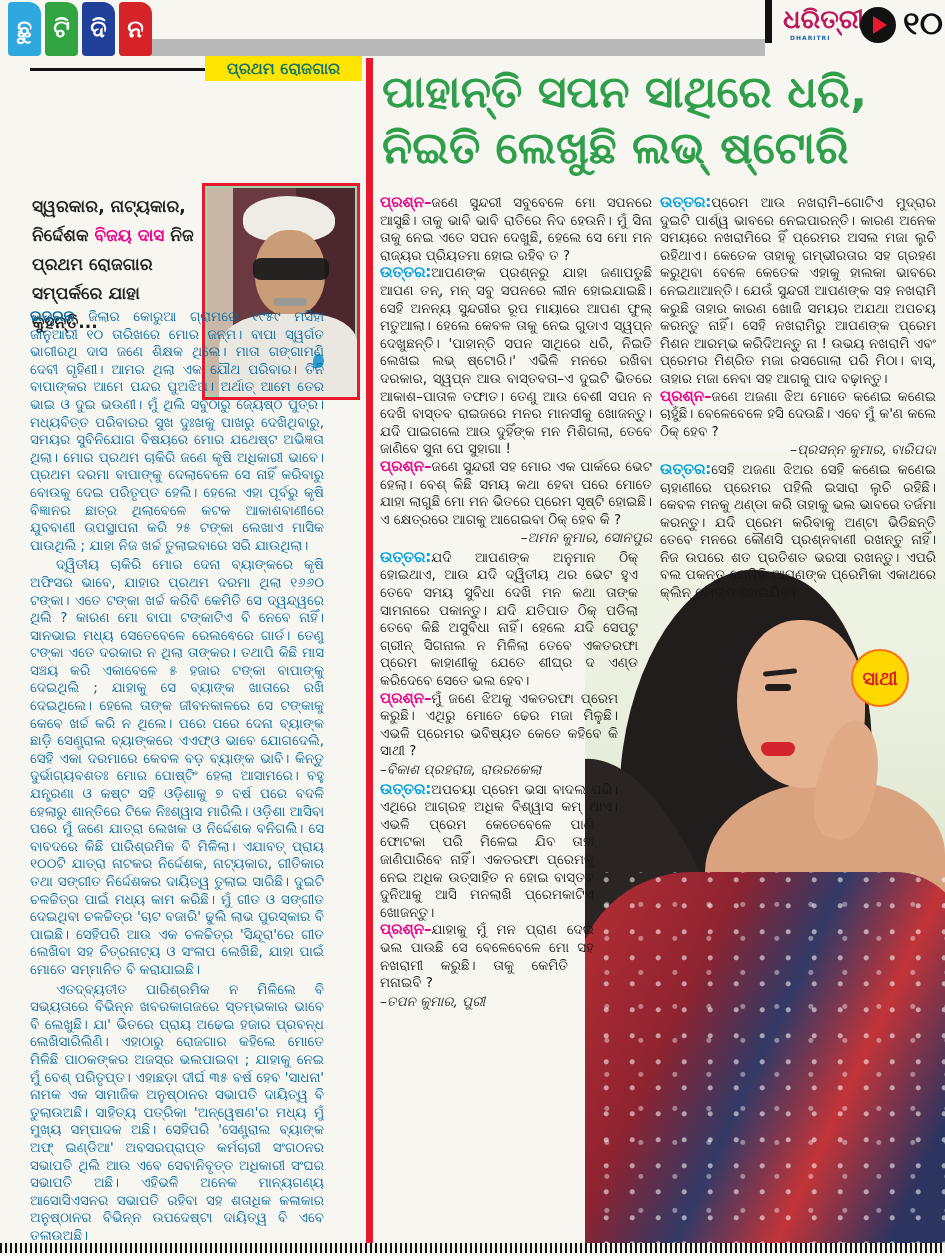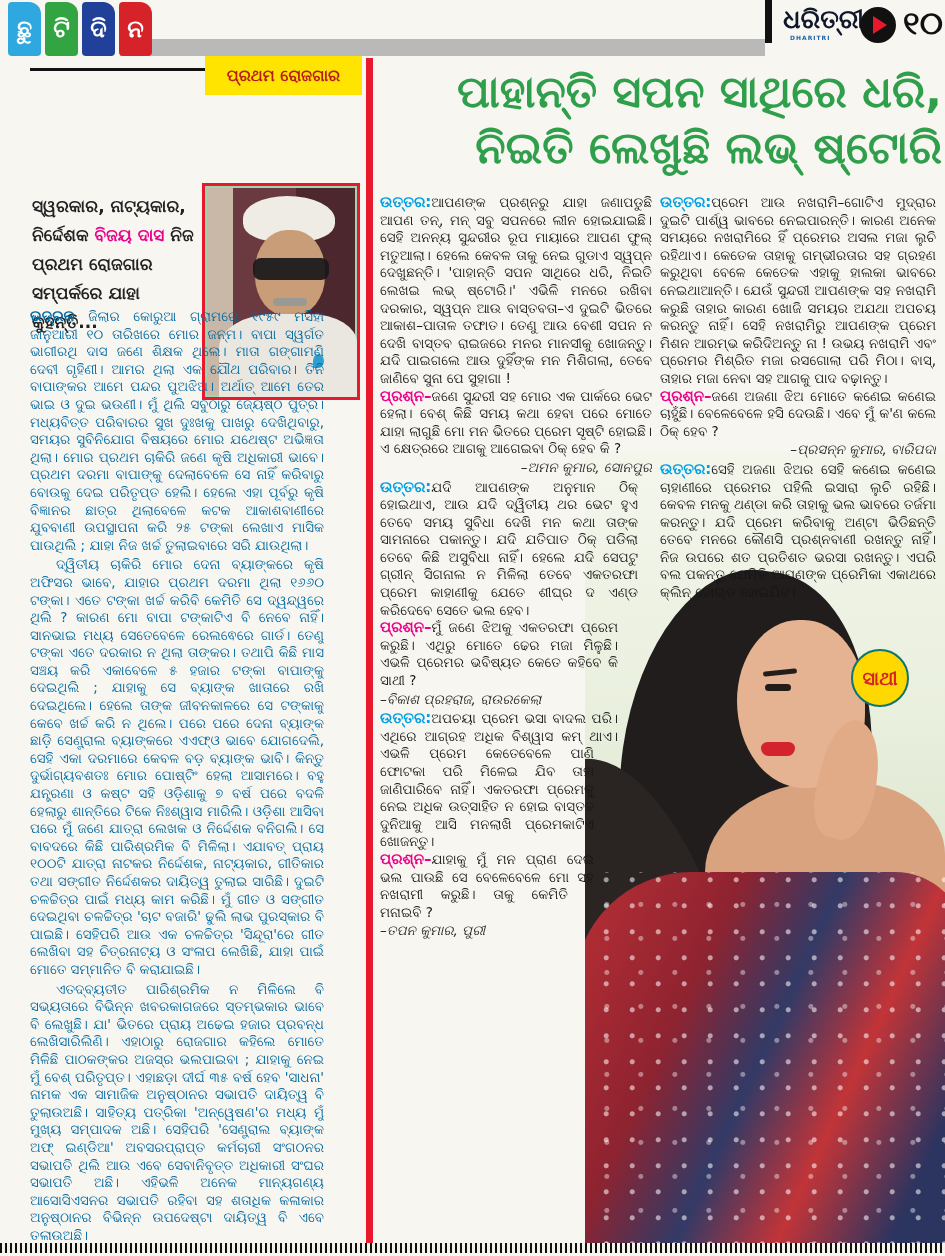--- a/index.html
+++ b/index.html
@@ -5,30 +5,30 @@
   html,body{margin:0;padding:0;}
   body{background:#777;font-family:"DejaVu Sans","Liberation Sans",sans-serif;}
   .page{position:relative;width:945px;height:1256px;background:#f8f6f0;margin:0 auto;overflow:hidden;}
 
   
   .graybar{position:absolute;left:120px;top:39px;width:645px;height:17px;background:#b9b9b9;}
   .tiles{position:absolute;left:8px;top:2px;display:flex;gap:4px;}
   .tile{width:33px;height:54px;border-radius:4px 12px 4px 4px;color:#fff;font-weight:bold;
         font-size:24px;display:flex;align-items:center;justify-content:center;}
   .hdr-divider{position:absolute;left:765px;top:0;width:7px;height:43px;background:#111;}
-  .brand{position:absolute;left:783px;top:6px;color:#0f172a;font-weight:bold;font-size:26px;line-height:26px;}
+  .brand{position:absolute;left:783px;top:6px;color:#be185d;font-weight:bold;font-size:26px;line-height:26px;}
   .brand-sub{position:absolute;left:790px;top:34px;color:#1c63a8;font-size:6px;letter-spacing:1px;font-weight:bold;}
   .playdot{position:absolute;left:860px;top:7px;width:36px;height:36px;border-radius:50%;background:#111;}
   .playdot:after{content:"";position:absolute;left:13px;top:9px;border-left:14px solid #e8192c;
         border-top:9px solid transparent;border-bottom:9px solid transparent;}
   .pagenum{position:absolute;left:903px;top:4px;font-size:32px;font-weight:bold;color:#111;}
 
   
   .kicker-rule{position:absolute;left:30px;top:68px;width:178px;height:3px;background:#111;}
-  .kicker{position:absolute;left:205px;top:56px;width:157px;height:39px;background:#ffe400;color:#b91c1c;
+  .kicker{position:absolute;left:205px;top:56px;width:157px;height:25px;background:#ffe400;color:#0f766e;
         font-weight:bold;font-size:16px;display:flex;align-items:center;justify-content:center;}
   .left-headline{position:absolute;left:30px;top:88px;width:302px;text-align:center;color:#0d0d0d;
         font-weight:bold;font-size:35px;line-height:43px;}
   .intro{position:absolute;left:32px;top:192px;width:168px;font-size:17px;line-height:29px;
         font-weight:bold;color:#222;}
   .intro .name{color:#ec008c;}
   .photo-man{position:absolute;left:202px;top:183px;width:158px;height:217px;background:#5a3038;
         border:3px solid #e8192c;box-sizing:border-box;overflow:hidden;}
   .pm-inner{position:absolute;left:0;top:0;right:0;bottom:0;border:2px solid #9fd6b0;
         background:linear-gradient(90deg,#c9b8a8 0 26px,#6b3a40 26px 60%,#4c272e 60%);}
@@ -44,21 +44,21 @@
   .left-body p{margin:0 0 2px 0;text-indent:26px;}
   .left-body p:first-child{text-indent:0;}
   .lead{font-weight:bold;font-size:15px;}
 
   
   .red-rule{position:absolute;left:366px;top:58px;width:7px;height:1185px;background:#e8192c;}
   .bottom-strip{position:absolute;left:0;top:1243px;width:945px;height:10px;
         background:repeating-linear-gradient(90deg,#111 0 2px,#f3f1ea 2px 5px);}
 
   
-  .main-headline{position:absolute;left:382px;top:64px;width:560px;text-align:right;
+  .main-headline{position:absolute;left:382px;top:64px;width:560px;text-align:left;
         font-weight:bold;font-size:44px;line-height:56px;color:#2f9f4c;}
   .qa{font-size:13.5px;line-height:17.6px;text-align:justify;color:#161616;}
   .qa-col1{position:absolute;left:380px;top:194px;width:272px;height:836px;overflow:hidden;}
   .qa-col2{position:absolute;left:660px;top:194px;width:276px;height:468px;overflow:hidden;}
   .qa p{margin:0;}
   .qlabel{color:#ec008c;font-weight:bold;font-size:15px;}
   .alabel{color:#00a0e3;font-weight:bold;font-size:15px;}
   .att{font-style:italic;color:#2b2b2b;margin:1px 0 2px 0;}
   .att.right{text-align:right;}
   .sp{float:right;clear:right;}
@@ -76,21 +76,21 @@
   .pw-lips{position:absolute;left:176px;top:290px;width:34px;height:14px;background:#d2232e;border-radius:10px 10px 12px 12px;}
   .pw-hand{position:absolute;left:234px;top:268px;width:58px;height:120px;background:#e2ab88;border-radius:42% 58% 40% 40%;transform:rotate(14deg);}
   .pw-shoulder{position:absolute;left:120px;top:330px;width:240px;height:180px;background:#d9a37f;border-radius:50% 40% 10% 10%;}
   .pw-saree{position:absolute;left:-10px;top:420px;width:390px;height:380px;
         background:linear-gradient(115deg,#b92f35 0%,#8e2330 30%,#323a66 48%,#c23438 66%,#2c3460 86%);
         border-radius:30% 18% 0 0;}
   .pw-saree:after{content:"";position:absolute;inset:0;
         background:radial-gradient(circle at 20% 30%,rgba(255,255,255,.55) 0 2px,transparent 3px) 0 0/26px 26px,
                    radial-gradient(circle at 70% 60%,rgba(255,255,255,.4) 0 2px,transparent 3px) 8px 12px/34px 34px;}
   .badge{position:absolute;left:851px;top:649px;width:58px;height:58px;border-radius:50%;
-        background:#ffd800;border:2px solid #0f766e;box-sizing:border-box;display:flex;align-items:center;
+        background:#ffd800;border:2px solid #f97316;box-sizing:border-box;display:flex;align-items:center;
         justify-content:center;color:#d6232a;font-weight:bold;font-size:19px;z-index:5;}
 </style>
 </head>
 <body>
 
 <div class="page">
 
   <div class="graybar"></div>
   <div class="tiles">
     <div class="tile" style="background:#2fa8e0">ଛୁ</div>
@@ -142,20 +142,21 @@
     <div class="pw-brow"></div>
     <div class="pw-eye"></div>
     <div class="pw-lips"></div>
     <div class="pw-hand"></div>
     <div class="pw-saree"></div>
   </div>
 
   <div class="badge">ସାଥୀ</div>
 
   <div class="qa qa-col1">
+    <p><span class="qlabel">ପ୍ରଶ୍ନ–</span><span>ଜଣେ ସୁନ୍ଦରୀ ସବୁବେଳେ ମୋ ସପନରେ ଆସୁଛି। ତାକୁ ଭାବି ଭାବି ରାତିରେ ନିଦ ହେଉନି। ମୁଁ ସିନା ତାକୁ ନେଇ ଏତେ ସପନ ଦେଖୁଛି, ହେଲେ ସେ ମୋ ମନ ରାଜ୍ୟର ପ୍ରିୟତମା ହୋଇ ରହିବ ତ ?</span></p>
     <p><span class="alabel">ଉତ୍ତର:</span><span>ଆପଣଙ୍କ ପ୍ରଶ୍ନରୁ ଯାହା ଜଣାପଡୁଛି ଆପଣ ତନ୍, ମନ୍ ସବୁ ସପନରେ ଲୀନ ହୋଇଯାଇଛି। ସେହି ଅନନ୍ୟ ସୁନ୍ଦରୀର ରୂପ ମାୟାରେ ଆପଣ ଫୁଲ୍ ମତୁଆଲା। ହେଲେ କେବଳ ତାକୁ ନେଇ ଗୁଡାଏ ସ୍ୱପ୍ନ ଦେଖୁଛନ୍ତି। 'ପାହାନ୍ତି ସପନ ସାଥିରେ ଧରି, ନିଇତି ଲେଖଇ ଲଭ୍ ଷ୍ଟୋରି।' ଏଭିଳି ମନରେ ରଖିବା ଦରକାର, ସ୍ୱପ୍ନ ଆଉ ବାସ୍ତବତା–ଏ ଦୁଇଟି ଭିତରେ ଆକାଶ–ପାତାଳ ତଫାତ। ତେଣୁ ଆଉ ବେଶୀ ସପନ ନ ଦେଖି ବାସ୍ତବ ରାଇଜରେ ମନର ମାନସୀକୁ ଖୋଜନ୍ତୁ। ଯଦି ପାଇଗଲେ ଆଉ ଦୁହିଁଙ୍କ ମନ ମିଶିଗଲା, ତେବେ ଜାଣିବେ ସୁନା ପେ ସୁହାଗା !</span></p>
     <p><span class="qlabel">ପ୍ରଶ୍ନ–</span><span>ଜଣେ ସୁନ୍ଦରୀ ସହ ମୋର ଏକ ପାର୍କରେ ଭେଟ ହେଲା। ବେଶ୍ କିଛି ସମୟ କଥା ହେବା ପରେ ମୋତେ ଯାହା ଲାଗୁଛି ମୋ ମନ ଭିତରେ ପ୍ରେମ ସୃଷ୍ଟି ହୋଇଛି। ଏ କ୍ଷେତ୍ରରେ ଆଗକୁ ଆଗେଇବା ଠିକ୍ ହେବ କି ?</span></p>
     <div class="att right">–ଅମନ କୁମାର, ସୋନପୁର</div>
     <div class="sp" style="width:14px;height:120px;"></div>
     <p><span class="alabel">ଉତ୍ତର:</span><span>ଯଦି ଆପଣଙ୍କ ଅନୁମାନ ଠିକ୍ ହୋଇଥାଏ, ଆଉ ଯଦି ଦ୍ୱିତୀୟ ଥର ଭେଟ ହୁଏ ତେବେ ସମୟ ସୁବିଧା ଦେଖି ମନ କଥା ତାଙ୍କ ସାମନାରେ ପକାନ୍ତୁ। ଯଦି ଯତିପାତ ଠିକ୍ ପଡିଲା ତେବେ କିଛି ଅସୁବିଧା ନାହିଁ। ହେଲେ ଯଦି ସେପଟୁ ଗ୍ରୀନ୍ ସିଗନାଲ ନ ମିଳିଲା ତେବେ ଏକତରଫା ପ୍ରେମ କାହାଣୀକୁ ଯେତେ ଶୀଘ୍ର ଦ ଏଣ୍ଡ କରିଦେବେ ସେତେ ଭଲ ହେବ।</span></p>
     <div class="sp" style="width:34px;height:130px;"></div>
     <p><span class="qlabel">ପ୍ରଶ୍ନ–</span><span>ମୁଁ ଜଣେ ଝିଅକୁ ଏକତରଫା ପ୍ରେମ କରୁଛି। ଏଥିରୁ ମୋତେ ଢେର ମଜା ମିଳୁଛି। ଏଭଳି ପ୍ରେମର ଭବିଷ୍ୟତ କେତେ କହିବେ କି ସାଥୀ ?</span></p>
     <div class="att">–ବିକାଶ ପ୍ରହରାଜ, ରାଉରକେଲା</div>
     <div class="sp" style="width:58px;height:140px;"></div>
     <p><span class="alabel">ଉତ୍ତର:</span><span>ଅପଚୟା ପ୍ରେମ ଭସା ବାଦଲ ପରି। ଏଥିରେ ଆଗ୍ରହ ଅଧିକ ବିଶ୍ୱାସ କମ୍ ଥାଏ। ଏଭଳି ପ୍ରେମ କେତେବେଳେ ପାଣି ଫୋଟକା ପରି ମିଳେଇ ଯିବ ତାହା ଜାଣିପାରିବେ ନାହିଁ। ଏକତରଫା ପ୍ରେମକୁ ନେଇ ଅଧିକ ଉତ୍ସାହିତ ନ ହୋଇ ବାସ୍ତବ ଦୁନିଆକୁ ଆସି ମନଲାଖି ପ୍ରେମକାଟିଏ ଖୋଜନ୍ତୁ।</span></p>

